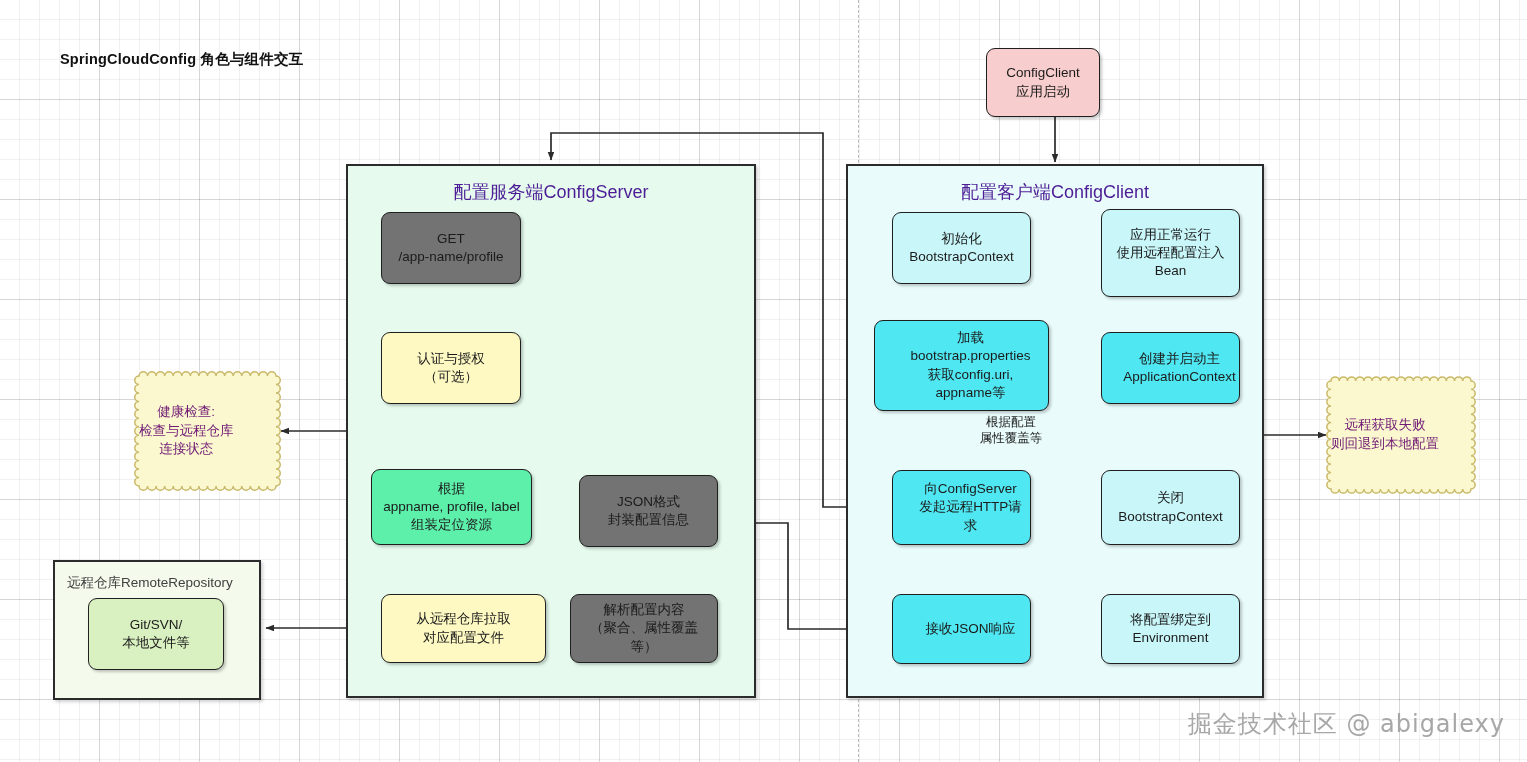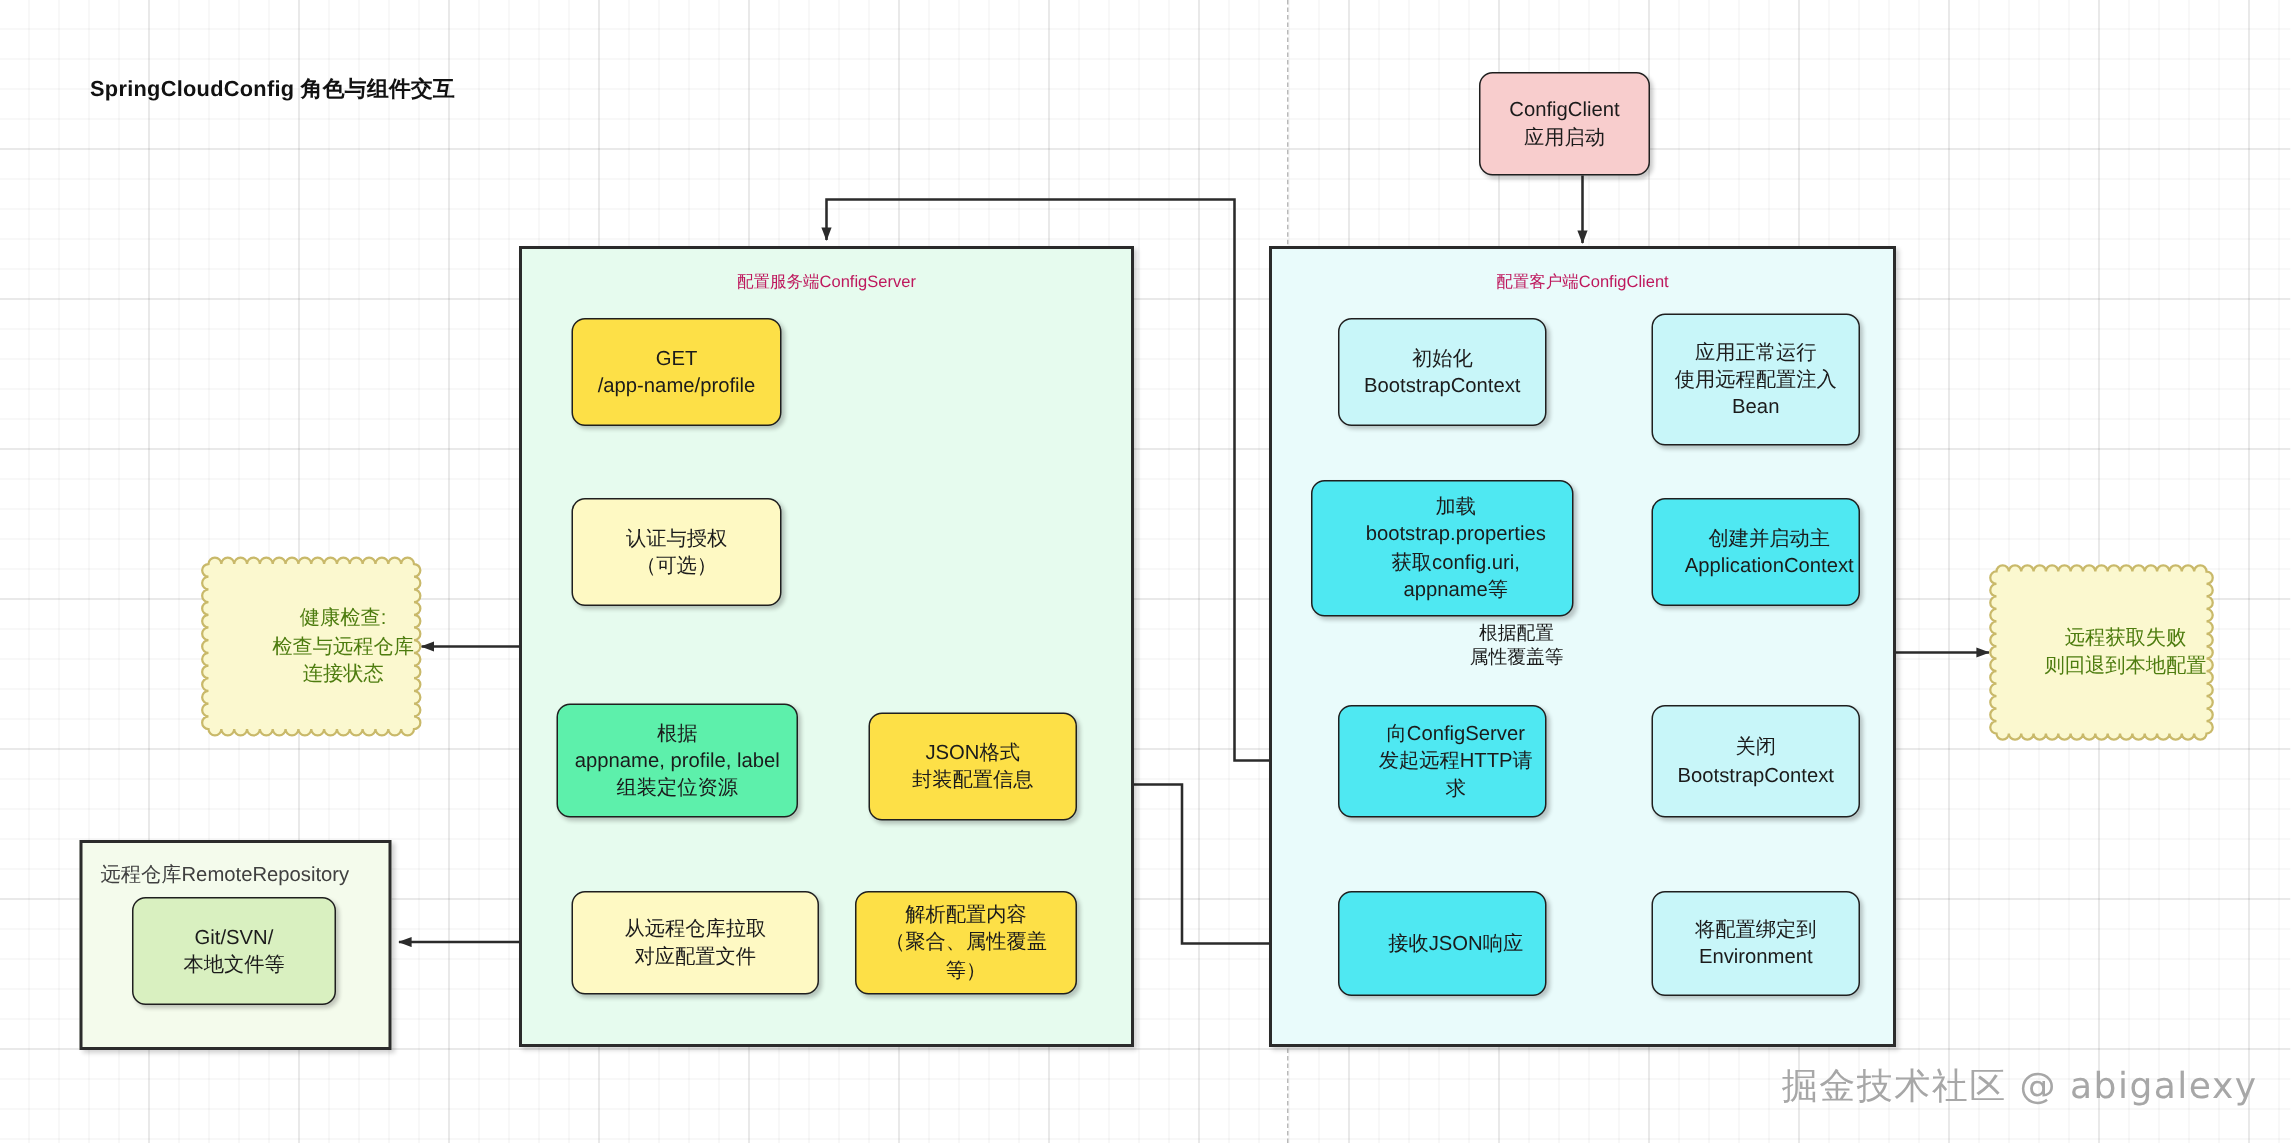--- a/index.html
+++ b/index.html
@@ -34,53 +34,53 @@
   }
 
   
   .panel{
     position:absolute;border:2px solid #2b2b2b;
     box-shadow:2px 2px 3px rgba(0,0,0,0.18);
     box-sizing:border-box;
   }
   .panel-title{
     position:absolute;left:0;right:0;top:14px;text-align:center;
-    font-size:11px;color:#be185d;
+    font-size:18px;color:#4c1d95;
   }
   #panel-server{left:346px;top:164px;width:410px;height:534px;background:#e6fbee;}
   #panel-client{left:846px;top:164px;width:418px;height:534px;background:#e9fbfb;}
   #panel-repo{left:53px;top:560px;width:208px;height:140px;background:#f4fbec;
     border:2px solid #2b2b2b;}
   #panel-repo .repo-title{
     position:absolute;left:12px;top:12px;font-size:13.5px;color:#404040;white-space:nowrap;
   }
 
   
   .node{
     position:absolute;box-sizing:border-box;
     border:1.6px solid #1f1f1f;border-radius:9px;
     display:flex;align-items:center;justify-content:center;text-align:center;
     font-size:13.5px;line-height:1.35;color:#1b1b1b;
     box-shadow:2px 2px 3px rgba(0,0,0,0.22);
     padding:3px 6px;white-space:pre-line;
   }
-  .n-green-light{background:#fde047;}
+  .n-green-light{background:#737373;}
   .n-green-mid{background:#fef9c3;}
   .n-green-strong{background:#5df0ab;}
   .n-cyan-light{background:#c8f6f9;}
   .n-cyan-strong{background:#4fe8f2;padding-left:24px;}
   .n-pink{background:#f8cdcd;}
   .n-repo{background:#d9f0c0;}
 
   
   .note{
     position:absolute;box-sizing:border-box;
     background:#fbf8cf;
-    display:flex;align-items:center;justify-content:flex-end;text-align:center;
-    font-size:13.5px;line-height:1.4;color:#4d7c0f;white-space:pre-line;
+    display:flex;align-items:center;justify-content:flex-start;text-align:center;
+    font-size:13.5px;line-height:1.4;color:#701a75;white-space:pre-line;
     z-index:3;
   }
   .note .scallop{
     position:absolute;inset:-6px;pointer-events:none;
   }
 
   
   .edge-label{
     position:absolute;font-size:12.5px;line-height:1.3;color:#1b1b1b;
     text-align:center;white-space:pre-line;background:transparent;

